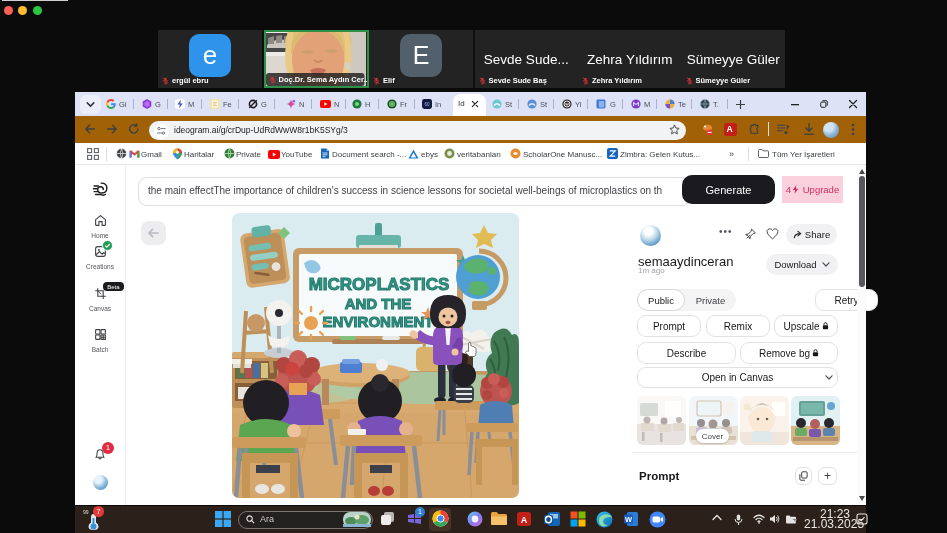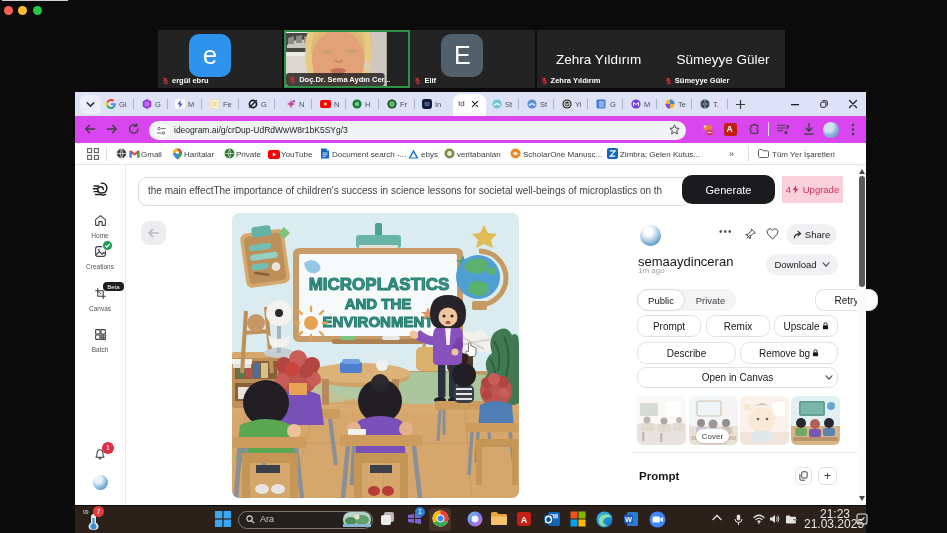--- a/index.html
+++ b/index.html
@@ -10,21 +10,21 @@
   
   #strip { position:absolute; left:158px; top:30px; width:627px; height:58px; background:#242424; display:flex; }
   .tile:nth-child(1), .tile:nth-child(2), .tile:nth-child(3) { border-right:2px solid #0e0e0e; }
   .tile { position:relative; width:102.5px; height:58px; background:#232323; flex:1; }
   .tlabel { position:absolute; left:4px; bottom:3px; display:flex; align-items:center; gap:3px; color:#fff; font-size:7.5px; font-weight:700; white-space:nowrap; }
   .bigname { position:absolute; width:100%; text-align:center; top:22px; color:#fff; font-size:13.5px; font-weight:400; }
   .micoff { width:7px; height:8px; flex:0 0 auto; }
   
   #win { position:absolute; left:75px; top:92px; width:791px; height:413px; background:#fff; }
   #tabstrip { position:absolute; left:0; top:0; width:791px; height:24px; background:#dee2f6; }
-  #toolbar { position:absolute; left:0; top:24px; width:791px; height:27px; background:#d946ef;text-align:center; }
+  #toolbar { position:absolute; left:0; top:24px; width:791px; height:27px; background:#a16207;text-align:center; }
   #bookbar { position:absolute; left:0; top:51px; width:791px; height:22px; background:#fff; border-bottom:1px solid #e7e7ea; }
   #content { position:absolute; left:0; top:73px; width:791px; height:340px; background:#fff; }
   .tabtxt { top:8px; font-size:7.5px; color:#4a4d55; }
   .tabsep { top:7px; width:1px; height:10px; background:#aab0c8; }
   .bktxt { top:7px; font-size:8px; color:#3c4043; white-space:nowrap; }
   
   #sidebar { position:absolute; left:0; top:0; width:51px; height:340px; background:#fff; border-right:1px solid #ececf0; }
   .sbitem { position:absolute; width:100%; text-align:center; color:#3f3f46; }
   .sblabel { font-size:6.5px; color:#52525b; margin-top:1px; }
   .btn { position:absolute; background:#fff; border:1px solid #e2e2e6; border-radius:9px; display:flex; align-items:center; justify-content:center; font-size:10px; color:#18181b; }
@@ -77,20 +77,28 @@
             <line x1="1.5" y1="0.5" x2="8.5" y2="9.5" stroke="#d33" stroke-width="1.2"></line>
           </svg>Doç.Dr. Sema Aydın Cer...</div>
     </div>
     <div class="tile">
       <div class="abs" style="left:31px; top:4px; width:42px; height:43px; background:#52606c; border-radius:10px; color:#fff; font-size:25px; display:flex; align-items:center; justify-content:center; font-weight:400;">E</div>
       <div class="tlabel"><svg class="micoff" viewBox="0 0 10 11">
             <path d="M3.5 1.5 Q5 0.2 6.5 1.5 L6.5 5 Q5 6.3 3.5 5 Z" fill="#d33"></path>
             <path d="M2 4.5 Q2 7.5 5 7.5 Q8 7.5 8 4.5 M5 7.5 L5 9.5 M3 9.5 L7 9.5" stroke="#d33" stroke-width="1" fill="none"></path>
             <line x1="1.5" y1="0.5" x2="8.5" y2="9.5" stroke="#d33" stroke-width="1.2"></line>
           </svg>Elif</div>
+    </div>
+    <div class="tile">
+      <div class="bigname">Sevde Sude...</div>
+      <div class="tlabel"><svg class="micoff" viewBox="0 0 10 11">
+            <path d="M3.5 1.5 Q5 0.2 6.5 1.5 L6.5 5 Q5 6.3 3.5 5 Z" fill="#d33"></path>
+            <path d="M2 4.5 Q2 7.5 5 7.5 Q8 7.5 8 4.5 M5 7.5 L5 9.5 M3 9.5 L7 9.5" stroke="#d33" stroke-width="1" fill="none"></path>
+            <line x1="1.5" y1="0.5" x2="8.5" y2="9.5" stroke="#d33" stroke-width="1.2"></line>
+          </svg>Sevde Sude Baş</div>
     </div>
     <div class="tile">
       <div class="bigname">Zehra Yıldırım</div>
       <div class="tlabel"><svg class="micoff" viewBox="0 0 10 11">
             <path d="M3.5 1.5 Q5 0.2 6.5 1.5 L6.5 5 Q5 6.3 3.5 5 Z" fill="#d33"></path>
             <path d="M2 4.5 Q2 7.5 5 7.5 Q8 7.5 8 4.5 M5 7.5 L5 9.5 M3 9.5 L7 9.5" stroke="#d33" stroke-width="1" fill="none"></path>
             <line x1="1.5" y1="0.5" x2="8.5" y2="9.5" stroke="#d33" stroke-width="1.2"></line>
           </svg>Zehra Yıldırım</div>
     </div>
     <div class="tile">

